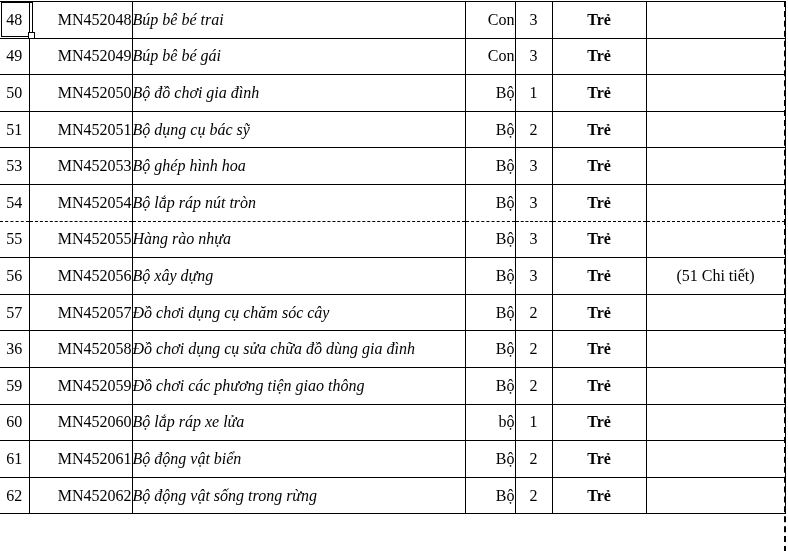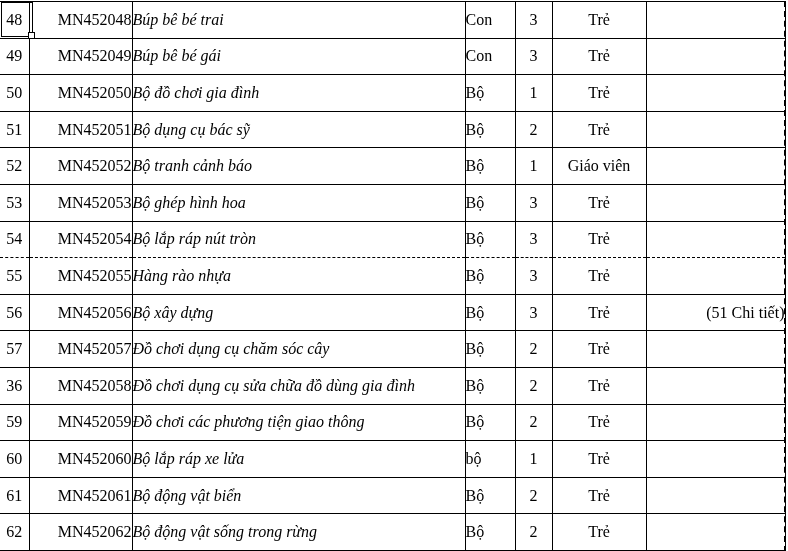--- a/index.html
+++ b/index.html
@@ -40,24 +40,24 @@
   table.inv-table tr:first-child td {
     border-top: 1px solid #000000;
   }
   
   table.inv-table tr.page-break-after td {
     border-bottom-style: dashed;
   }
   td.col-no   { text-align: center; font-size: 15.5px; }
   td.col-code { text-align: right; padding-left: 8px; }
   td.col-name { text-align: left; padding-left: 5px; font-style: italic; }
-  td.col-unit { text-align: left; margin-left: 8px; }
+  td.col-unit { text-align: right; margin-left: 8px; }
   td.col-qty  { text-align: center; }
-  td.col-user { text-align: center; }
-  td.col-note { text-align: right; border-right: none; }
+  td.col-user { text-align: center; font-weight: bold; }
+  td.col-note { text-align: center; border-right: none; }
   
   .page-right-boundary {
     position: absolute;
     top: 0;
     left: 784px;
     width: 0;
     height: 551px;
     border-left: 2px dashed #000000;
   }
   
@@ -126,29 +126,20 @@
         <tr>
           <td class="col-no">51</td>
           <td class="col-code">MN452051</td>
           <td class="col-name">Bộ dụng cụ bác sỹ</td>
           <td class="col-unit">Bộ</td>
           <td class="col-qty">2</td>
           <td class="col-user">Trẻ</td>
           <td class="col-note"></td>
         </tr>
         <tr>
-          <td class="col-no">52</td>
-          <td class="col-code">MN452052</td>
-          <td class="col-name">Bộ tranh cảnh báo</td>
-          <td class="col-unit">Bộ</td>
-          <td class="col-qty">1</td>
-          <td class="col-user">Giáo viên</td>
-          <td class="col-note"></td>
-        </tr>
-        <tr>
           <td class="col-no">53</td>
           <td class="col-code">MN452053</td>
           <td class="col-name">Bộ ghép hình hoa</td>
           <td class="col-unit">Bộ</td>
           <td class="col-qty">3</td>
           <td class="col-user">Trẻ</td>
           <td class="col-note"></td>
         </tr>
         <tr class="page-break-after">
           <td class="col-no">54</td>

